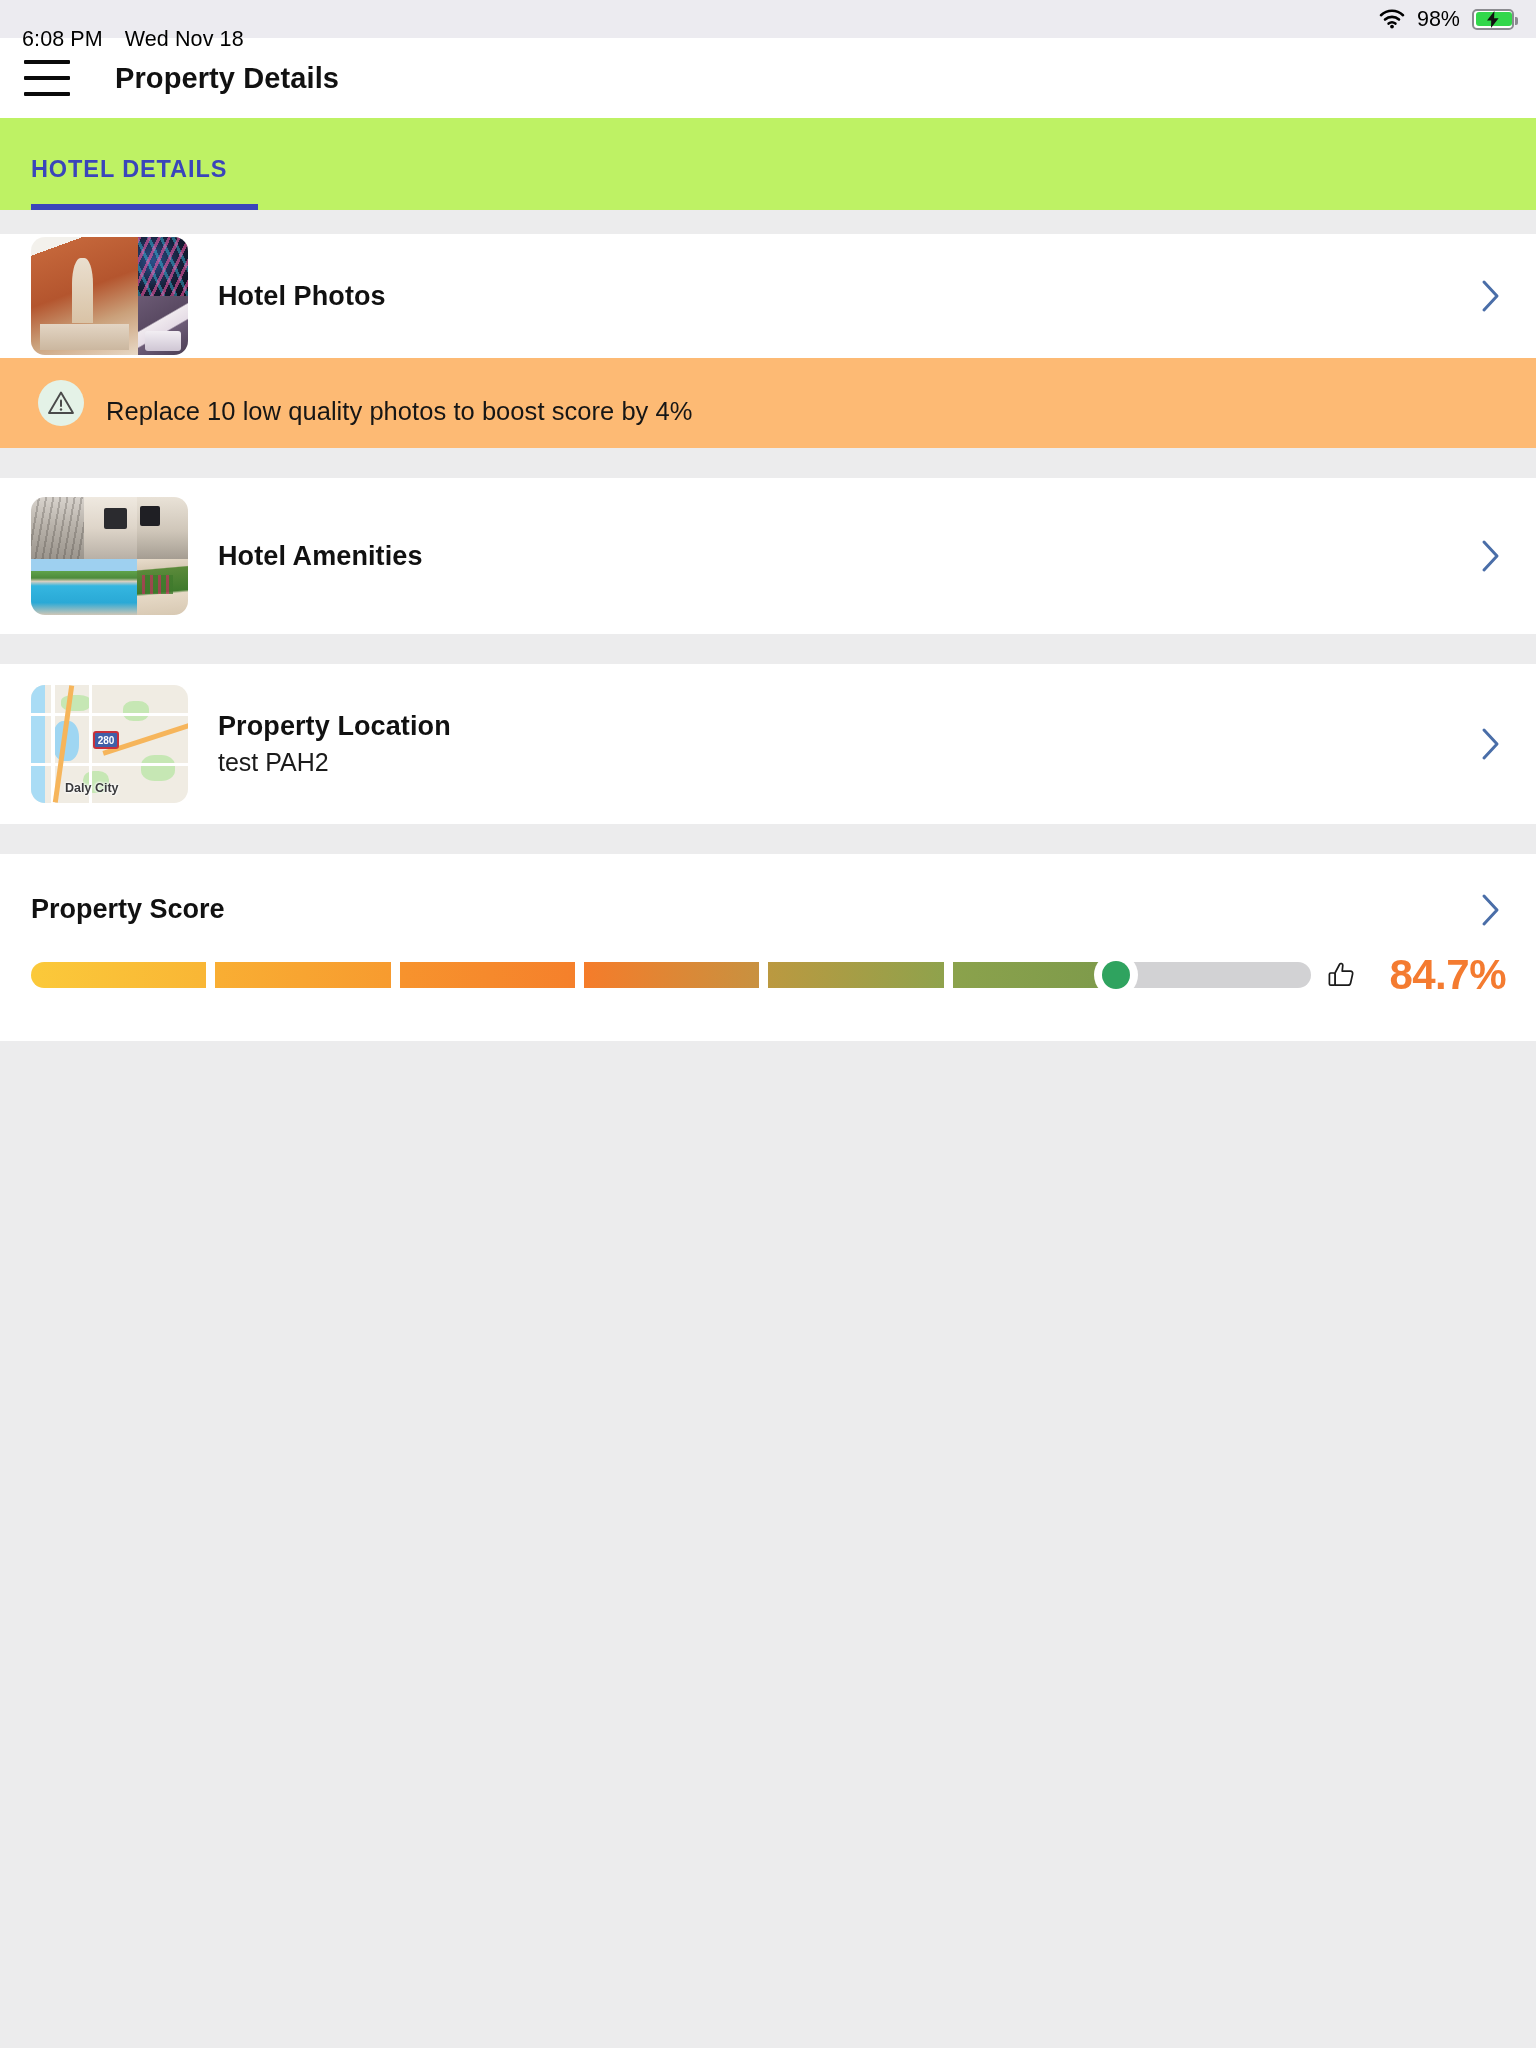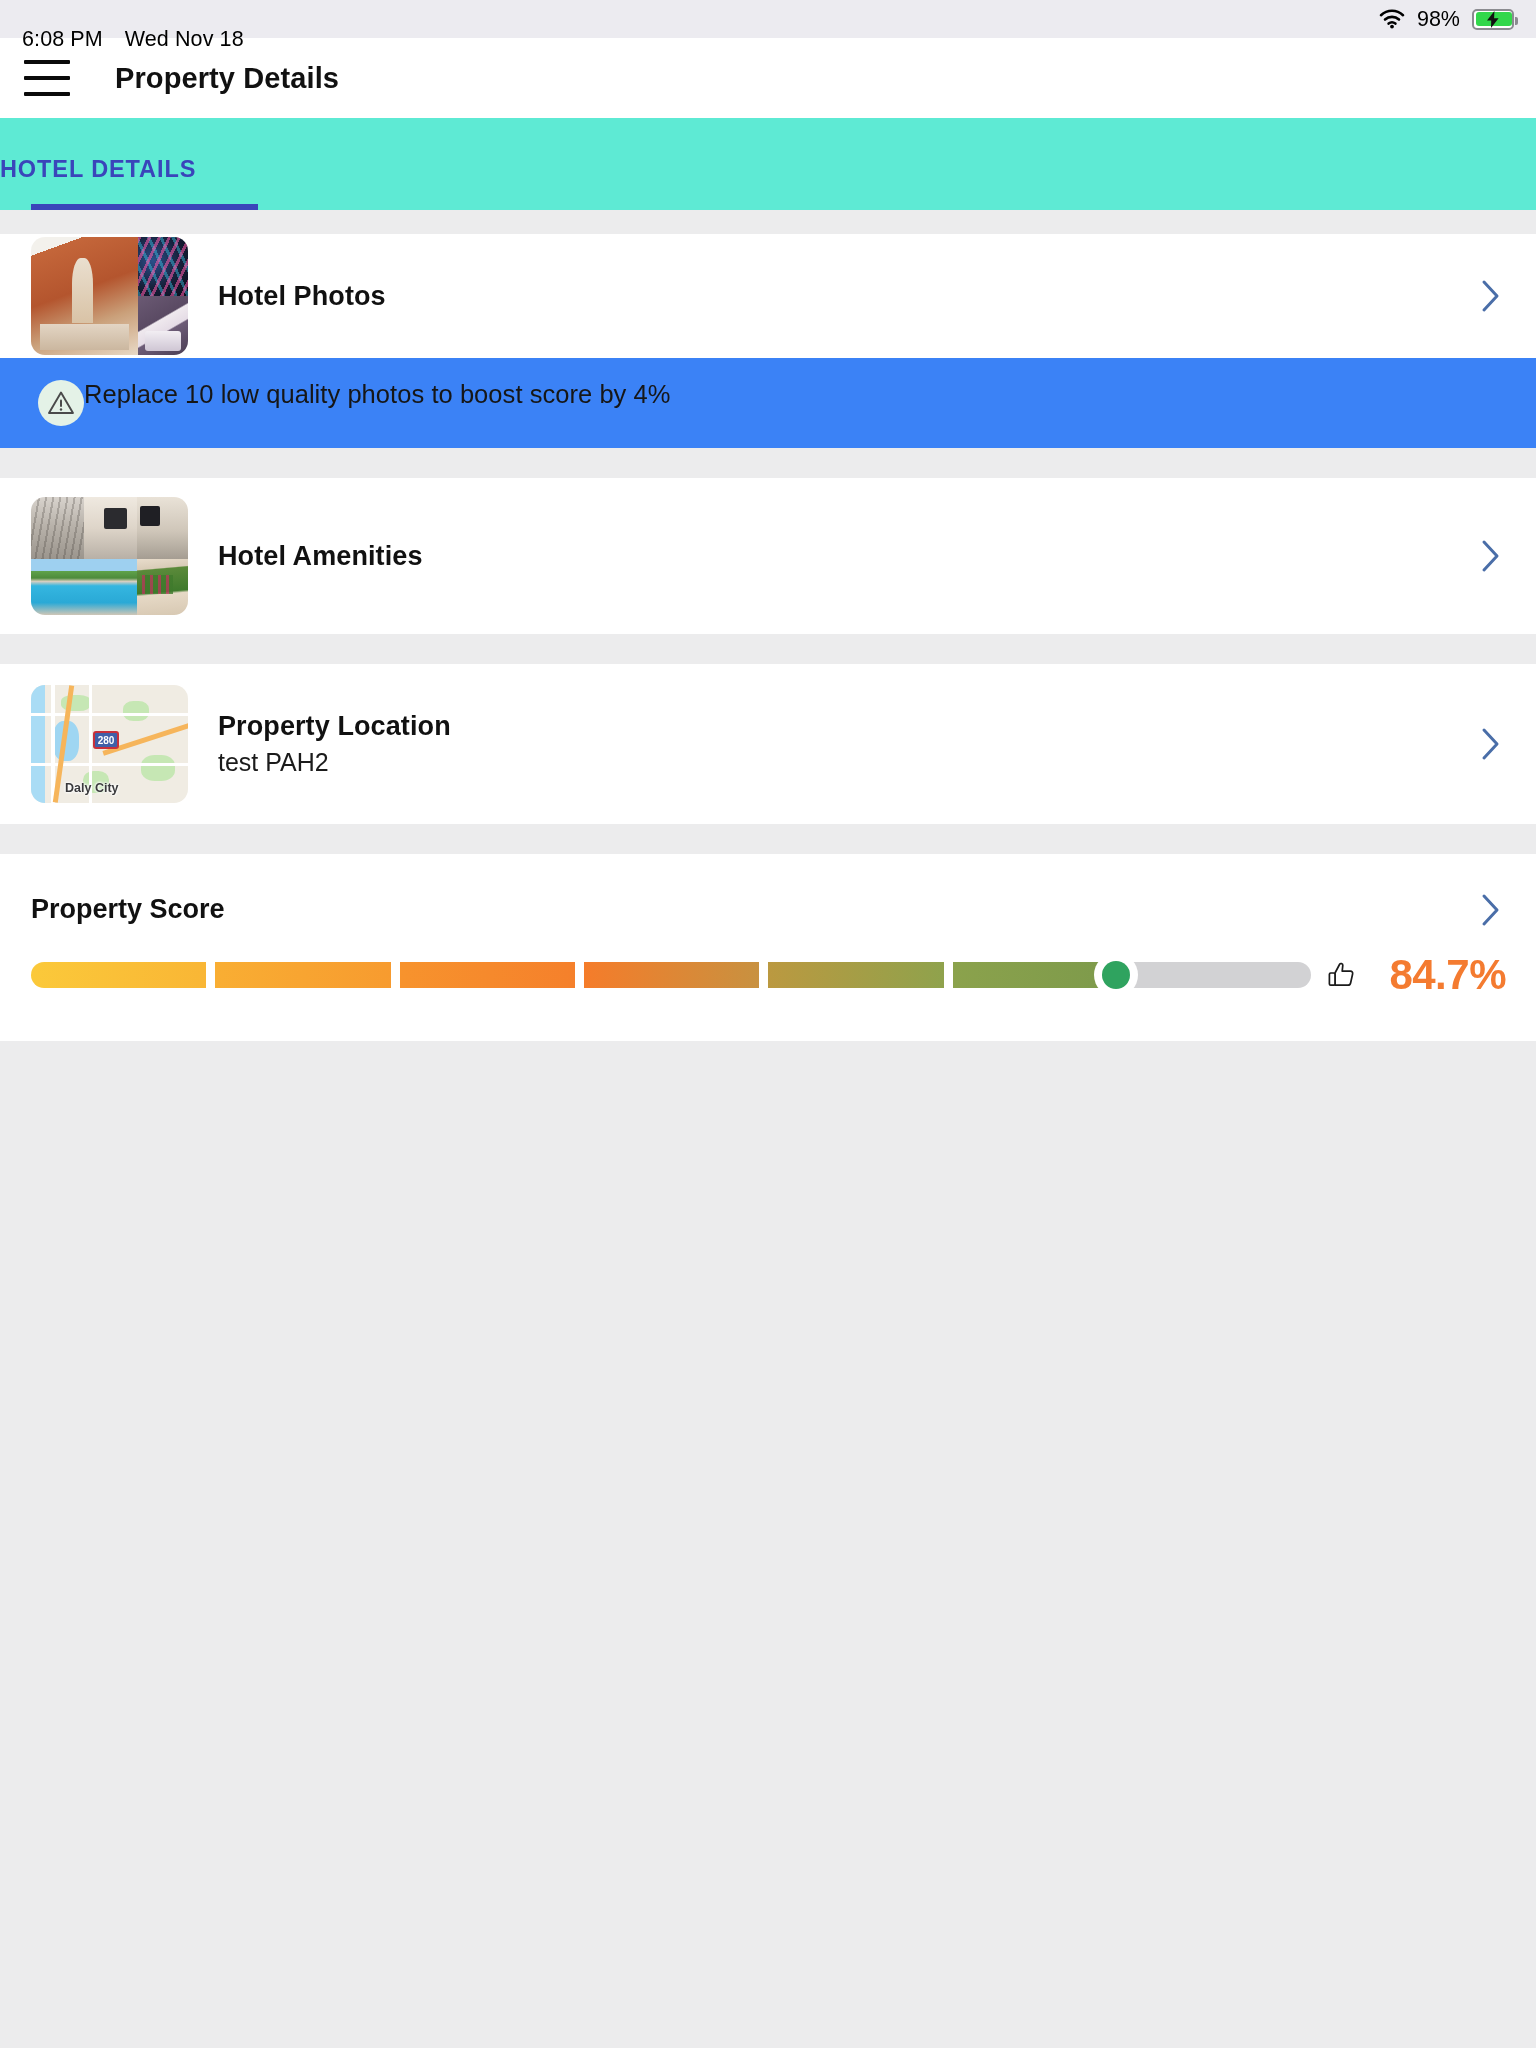--- a/index.html
+++ b/index.html
@@ -43,22 +43,22 @@
     padding: 0 0 0 24px;
   }
   .hamburger { width: 46px; height: 36px; display: flex; flex-direction: column; justify-content: space-between; cursor: pointer; }
   .hamburger span { display: block; height: 4px; background: #0a0a0a; border-radius: 1px; width: 100%; }
   .appbar-title {
     margin-left: 45px; font-size: 29px; font-weight: bold; color: #111; letter-spacing: 0.1px;
   }
 
   
   .tabbar {
-    height: 92px; background: #5eead4; display: flex; align-items: flex-start;
-    position: relative; flex-direction: column;
+    height: 92px; background: #bef264; display: flex; align-items: flex-start;
+    padding-left: 31px; position: relative; flex-direction: column;
   }
   .tab {
     padding: 38px 22px 0 0; font-size: 23.5px; font-weight: bold;
     letter-spacing: 0.9px; cursor: pointer; background: transparent; border: none;
     font-family: "Liberation Sans", sans-serif;
   }
   .tab.active { color: #3a45ba; padding-right: 0; width: 227px; text-align: left; }
   .tab.inactive { color: #6e6e73; font-weight: normal; margin-left: 50px; }
   .tab-underline {
     position: absolute; left: 31px; bottom: 0; width: 227px; height: 6px; background: #3a45ba;
@@ -136,21 +136,21 @@
     text-shadow: 0 0 3px #fff, 0 0 3px #fff, 0 0 3px #fff;
   }
   .shield {
     position:absolute; left:62px; top:46px; width:26px; height:18px; background:#3f5fa8;
     border-radius:3px; border:2px solid #c8303b; display:flex; align-items:center; justify-content:center;
     color:#fff; font-size:10px; font-weight:bold;
   }
 
   
   .tip {
-    background: #3b82f6; display: flex; align-items: flex-start; padding: 22px 30px 22px 38px; 
+    background: #fdba74; display: flex; align-items: flex-end; padding: 22px 30px 22px 38px; gap: 22px;
   }
   .tip-icon-wrap {
     width: 46px; height: 46px; border-radius: 50%; background: #e4f2e7;
     display: flex; align-items: center; justify-content: center; flex: 0 0 auto;
   }
   .tip-text { font-size: 25.5px; color: #161616; letter-spacing: 0.05px; }
 
   
   .score-head { display: flex; align-items: center; padding: 40px 30px 0 31px; }
   .score-title { font-size: 27px; font-weight: bold; color: #111; }

